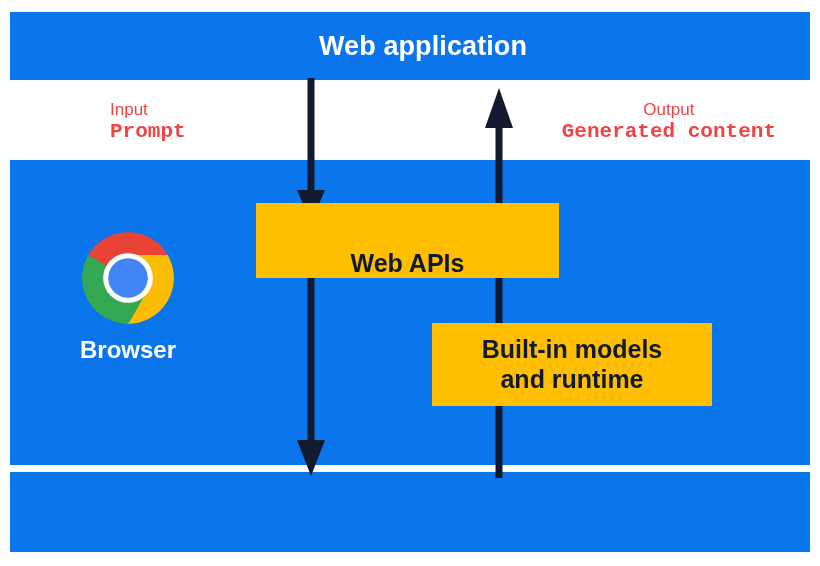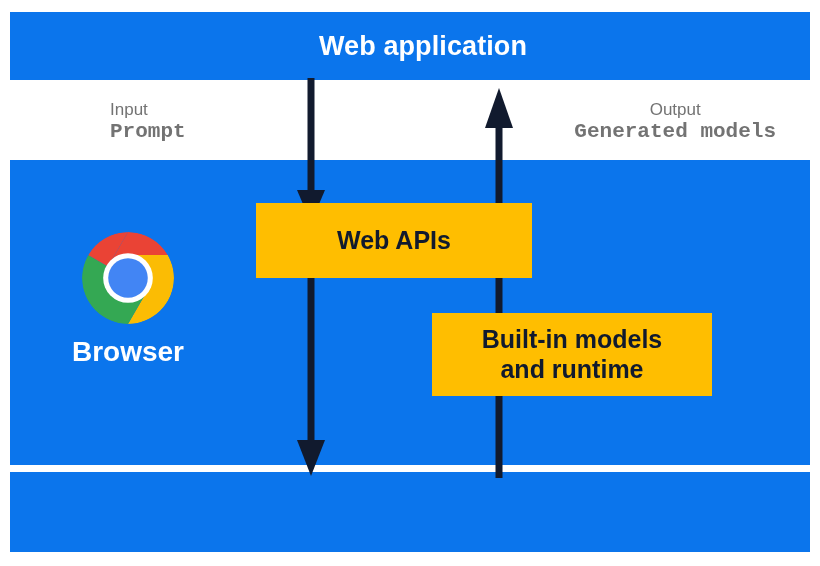--- a/index.html
+++ b/index.html
@@ -55,21 +55,21 @@
     letter-spacing: 0.1px;
     line-height: 1;
     padding-left: 13px;
   }
   #web-application-title { top: 33px; }
   #local-hardware-title  { top: 499px; }
 
   
   .io-label {
     position: absolute;
-    color: #737373;
+    color: #ef4444;
     line-height: 1.18;
   }
   .io-label .io-kind {
     display: block;
     font-size: 17px;
     font-weight: normal;
   }
   .io-label .io-value {
     display: block;
     font-size: 21px;
@@ -100,27 +100,28 @@
     font-weight: bold;
     display: flex;
     align-items: center;
     justify-content: center;
     text-align: center;
     line-height: 1.18;
   }
   #box-web-apis {
     left: 256px;
     top: 203px;
-    width: 276px;
+    width: 303px;
     height: 75px;
     font-size: 25px;
+    align-items: flex-end;
   }
   #box-builtin-models {
     left: 432px;
-    top: 313px;
+    top: 323px;
     width: 280px;
     height: 83px;
     font-size: 25px;
   }
   .yellow-box .box-label {
     display: block;
     white-space: pre-line;
   }
 
   
@@ -135,21 +136,21 @@
     display: block;
     margin: 0 auto;
     width: 92px;
     height: 92px;
   }
   #browser-label {
     display: block;
     margin-top: 14px;
     color: #ffffff;
     font-weight: bold;
-    font-size: 28px;
+    font-size: 24px;
     line-height: 1;
   }
 </style>
 </head>
 <body>
 
 <div id="diagram">
 
   <div class="band" id="band-web-application"></div>
   <div class="band-title" id="web-application-title">Web application</div>
@@ -158,21 +159,21 @@
 
   <div class="band" id="band-local-hardware"></div>
 
   <div class="io-label" id="io-input">
     <span class="io-kind">Input</span>
     <span class="io-value">Prompt</span>
   </div>
 
   <div class="io-label" id="io-output">
     <span class="io-kind">Output</span>
-    <span class="io-value">Generated models</span>
+    <span class="io-value">Generated content</span>
   </div>
 
   <svg class="arrow" id="arrow-down" style="left:290px; top:78px; width:42px; height:402px;" viewBox="0 0 42 402" xmlns="http://www.w3.org/2000/svg">
 
     <rect x="17.5" y="0" width="7" height="113" fill="#111a2e"></rect>
 
     <polygon points="7,112 35,112 21,145" fill="#111a2e"></polygon>
 
     <rect x="17.5" y="125" width="7" height="243" fill="#111a2e"></rect>
 

